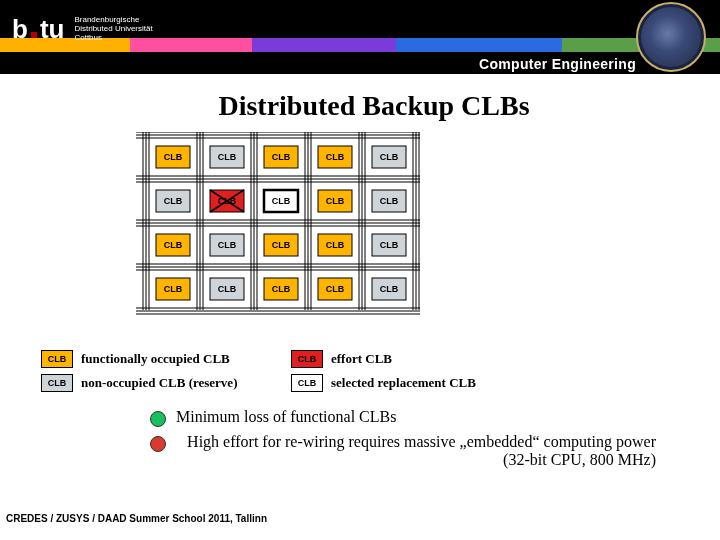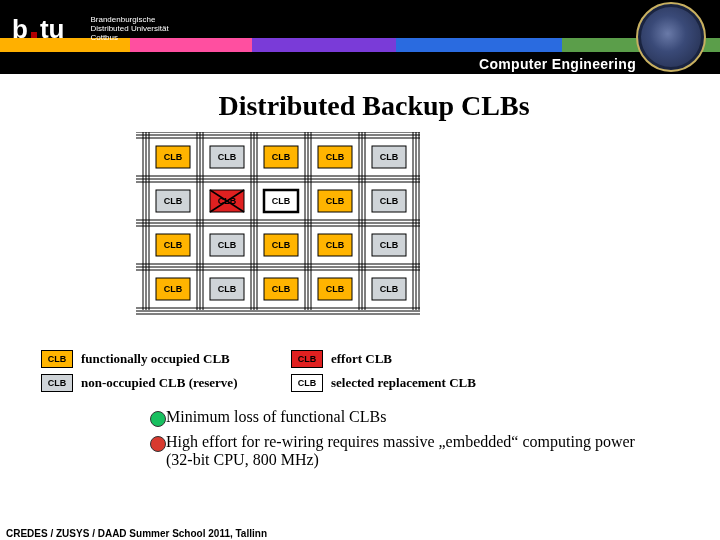--- a/index.html
+++ b/index.html
@@ -44,21 +44,21 @@
     align-items: baseline;
     color: #fff;
   }
   .logo-b { font: 700 26px Arial, sans-serif; }
   .logo-dot { width: 6px; height: 6px; background: #b30000; margin: 0 3px 5px; }
   .logo-tu { font: 700 26px Arial, sans-serif; }
   .logo-sub {
     color: #fff;
     font: 8px Arial, sans-serif;
     line-height: 1.1;
-    margin-left: 20px;
+    margin-left: 4px;
   }
   .seal {
     position: absolute;
     right: 14px;
     top: 2px;
     width: 66px;
     height: 66px;
     border-radius: 50%;
     background: radial-gradient(circle at 45% 45%, #6a7aa8 0%, #3a4a78 35%, #2a365a 70%, #1a2440 100%);
     border: 2px solid #c8b060;
@@ -102,34 +102,35 @@
     display: flex; align-items: center; justify-content: center;
   }
   .chip.orange { background: #ffb400; }
   .chip.grey   { background: #cfd4d8; }
   .chip.red    { background: #e02020; }
   .chip.white  { background: #fff; }
   .bullets {
     margin: 10px 0 0 150px;
   }
   .bullet-row {
-    display: flex; align-items: flex-start; 
+    display: flex; align-items: flex-start; gap: 10px;
     margin: 6px 0;
+    text-align: right;
   }
   .b-icon {
     width: 14px; height: 14px; border: 1px solid #333; border-radius: 50%;
     margin-top: 3px; flex: 0 0 auto;
   }
   .b-green { background: #18c060; }
   .b-red   { background: #d83a2f; }
   .b-text { font-size: 16px; max-width: 480px; }
   .footer {
     position: absolute;
     left: 6px;
-    bottom: 1px;
+    bottom: 16px;
     font: 700 10px Arial, sans-serif;
   }
 </style>
 </head>
 <body>
 
 <div class="header">
   <div class="stripe"></div>
   <div class="logo-block">
     <div class="logo-mark">

